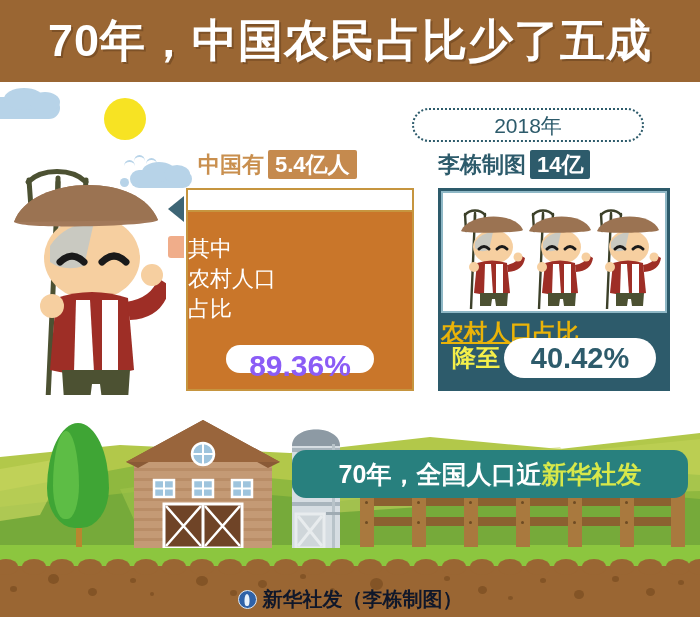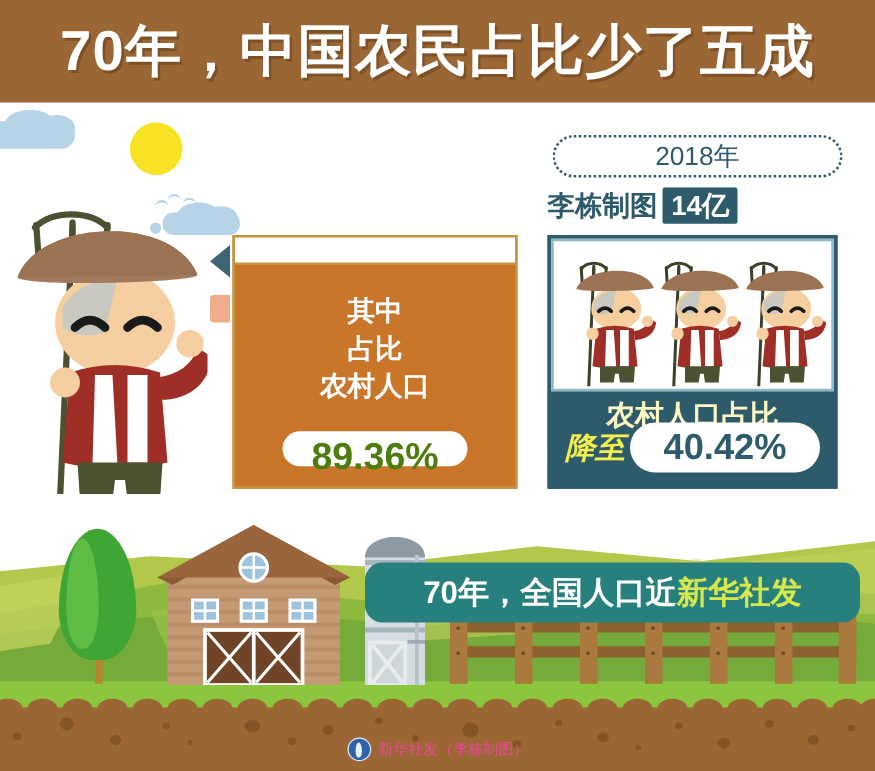--- a/index.html
+++ b/index.html
@@ -40,49 +40,49 @@
   
   .farmer-big{ position:absolute; left:6px; top:150px; width:160px; height:250px; }
 
   
   .pill-dotted{
     position:absolute; border:2px dotted #c98f4e; border-radius:22px;
     background:#fff; text-align:center; white-space:nowrap;
   }
   .pill-dotted.y1949{ left:186px; top:108px; width:226px; height:34px;
     line-height:31px; color:#c98f4e; font-size:21px; }
-  .pill-dotted.y2018{ left:442px; top:108px; width:232px; height:34px;
+  .pill-dotted.y2018{ left:412px; top:108px; width:232px; height:34px;
     line-height:31px; color:#2d5b6b; font-size:21px; border-color:#2d5b6b; }
 
   .sub-line{ position:absolute; white-space:nowrap; font-size:22px; font-weight:bold; }
   .sub-1949{ left:198px; top:150px; color:#c98f4e; }
   .sub-2018{ left:438px; top:150px; color:#2d5b6b; }
   .hi{ padding:2px 7px; color:#fff; border-radius:2px; margin-left:4px; }
   .hi.brown{ background:#c58a4e; }
   .hi.teal{ background:#2d5b6b; }
 
   .box1949{
     position:absolute; left:186px; top:188px; width:228px; height:203px;
     background:#c9762a; border:2px solid #c6953f;
   }
   .box1949 .whitestrip{
     position:absolute; left:0; top:0; width:100%; height:22px;
     background:#fff; border-bottom:2px solid #c6953f;
   }
   .box1949 .lbl{
     position:absolute; left:0; top:44px; width:100%;
-    text-align:center; color:#fff; font-size:22px; line-height:30px; font-weight:bold;
+    color:#fff; font-size:22px; line-height:30px; font-weight:normal;
   }
   .pct-pill{
     position:absolute; left:50%; transform:translateX(-50%);
     background:#fff; border-radius:24px; white-space:nowrap;
     text-align:center; font-weight:bold;
   }
   .pct-pill.p1949{ bottom:16px; width:148px; height:28px; line-height:42px;
-    color:#4d7c0f; font-size:30px; }
+    color:#8b5cf6; font-size:30px; }
 
   .arrow-left{
     position:absolute; left:168px; top:196px; width:0; height:0;
     border-top:13px solid transparent; border-bottom:13px solid transparent;
     border-right:16px solid #3d6575;
   }
   .arrow-left2{
     position:absolute; left:168px; top:236px; width:16px; height:22px;
     background:#f0ad8a; border-radius:3px 0 0 3px;
   }
@@ -92,26 +92,26 @@
     position:absolute; left:438px; top:188px; width:232px; height:203px;
     background:#2d5b6b; border:3px solid #2d5b6b;
   }
   .box2018 .whitearea{
     position:absolute; left:0; top:0; width:100%; height:122px;
     background:#fff; border:2px solid #8fb8c6;
   }
   .farmer-row{ position:absolute; left:0; top:0; width:100%; height:122px; }
   .farmer-sm{ position:absolute; top:12px; width:68px; height:104px; }
   .box2018 .lbl2{
-    position:absolute; left:0; top:126px; width:100%; text-align:center;
-    color:#fef9c3; font-size:23px; font-weight:bold; line-height:30px;
+    position:absolute; left:0; top:126px; width:100%; 
+    color:#eab308; font-size:23px; font-weight:bold; line-height:30px;text-decoration:underline;
   }
   .降至row{ position:absolute; left:0; bottom:10px; width:100%;
     display:flex; align-items:center; justify-content:center; gap:4px; }
-  .jz{ color:#f4ef4a; font-size:24px; font-weight:bold;font-style:italic; }
+  .jz{ color:#f4ef4a; font-size:24px; font-weight:bold; }
   .pct-pill.p2018{
     position:static; transform:none; width:152px; height:40px; line-height:40px;
     color:#2d5b6b; font-size:29px;
   }
 
   
   .hills{ position:absolute; left:0; top:395px; width:700px; height:175px; overflow:hidden; }
   .grass-strip{ position:absolute; left:0; top:555px; width:700px; height:14px; background:#8cc63f; }
   .soil{ position:absolute; left:0; top:566px; width:700px; height:51px; background:#9a6633; }
   .soil-bump{ position:absolute; top:-7px; width:24px; height:16px; border-radius:50%; background:#9a6633; }
@@ -153,21 +153,21 @@
   .xinhua-logo{
     width:19px; height:19px; border-radius:50%;
     background:#2f62a8; position:relative; flex:0 0 auto;
     border:1.5px solid #dfe9f5;
   }
   .xinhua-logo:after{
     content:""; position:absolute; left:50%; top:3px; transform:translateX(-50%);
     width:5px; height:12px; background:#e8f1fb;
     border-radius:50% 50% 40% 40%;
   }
-  .credit-text{ color:#ec4899; font-size:12px; font-weight:normal; white-space:nowrap; }
+  .credit-text{ color:#0f172a; font-size:20px; font-weight:bold; white-space:nowrap; }
 </style>
 </head>
 <body>
 
 <div id="stage">
 
   <div class="title-bar"></div>
   <div class="title-text">70年，中国农民占比少了五成</div>
 
   <div class="sun"></div>
@@ -210,30 +210,33 @@
 
       <path d="M120 152 q26 -4 32 -24 l12 8 q-6 32 -40 34z" fill="#9e2e26"></path>
       <circle cx="146" cy="125" r="11" fill="#f6cfa0"></circle>
 
       <circle cx="46" cy="156" r="12" fill="#f6cfa0"></circle>
 
       <path d="M56 220 l68 0 l-2 30 l-26 0 l-2 -16 l-8 0 l-2 16 l-26 0z" fill="#4c5132"></path>
     </svg>
   </div>
 
+  <div class="sub-line sub-1949">
+    <span>中国有</span><span class="hi brown">5.4亿人</span>
+  </div>
 
   <div class="arrow-left"></div>
   <div class="arrow-left2"></div>
 
   <div class="box1949">
     <div class="whitestrip"></div>
     <div class="lbl">
       <div>其中</div>
+      <div>农村人口</div>
       <div>占比</div>
-      <div>农村人口</div>
     </div>
     <div class="pct-pill p1949">89.36%</div>
   </div>
 
   <div class="pill-dotted y2018">
     <span>2018年</span>
   </div>
   <div class="sub-line sub-2018">
     <span>李栋制图</span><span class="hi teal">14亿</span>
   </div>

